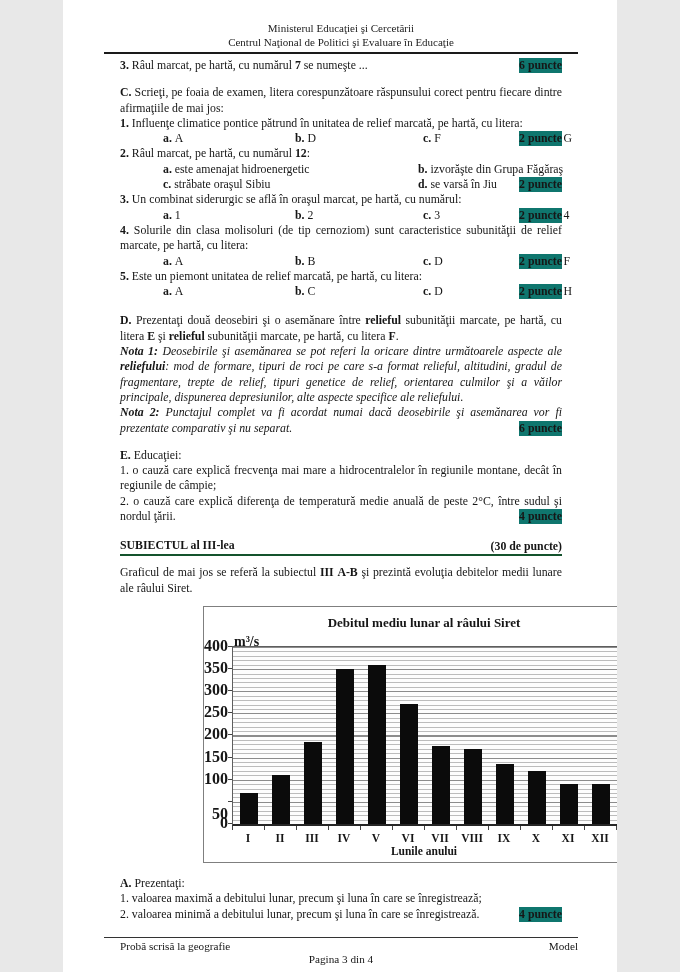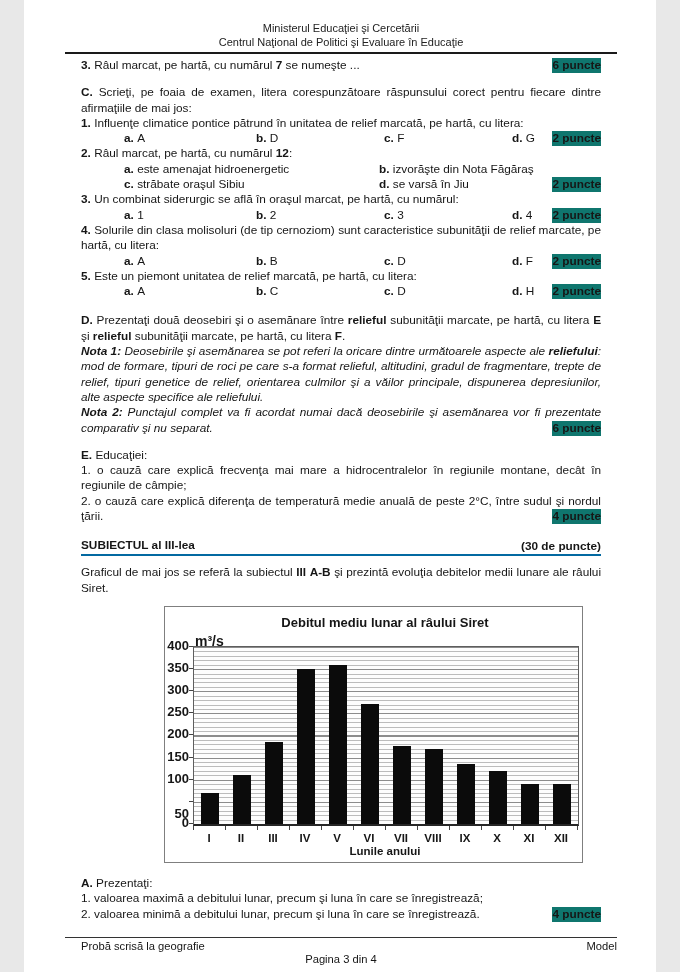--- a/index.html
+++ b/index.html
@@ -1,23 +1,23 @@
 <!DOCTYPE html>
 <html><head>
 <meta charset="utf-8">
 <style>
   html,body{margin:0;padding:0;background:#e8e8e8;}
   .page{
     position:relative;
-    width:632px;height:972px;
+    width:554px;height:972px;
     margin:0 auto;
     background:#ffffff;
     box-sizing:border-box;
     padding:22px 55px 16px 57px;
-    font-family:Liberation Sans, sans-serif;
+    font-family:Liberation Serif, serif;
     font-size:11.8px;line-height:15.3px;
     color:#161616;
     overflow:hidden;
   }
   .b{font-weight:bold}
   .i{font-style:italic}
   .rel{position:relative}
   .just{text-align:justify}
   p{margin:0}
   .pts{position:absolute;right:0;bottom:0;font-weight:bold;white-space:nowrap;background:#0f766e}
@@ -30,21 +30,21 @@
   .optrow{position:relative;height:15.3px}
   .opt{position:absolute;white-space:nowrap}
   .oa{left:43px}.ob{left:175px}.oc{left:303px}.od{left:431px}
   .ca{left:43px}.cb{left:298px}
 
   .mt12{margin-top:12px}
   .mt14{margin-top:14px}
 
   .subject-row{
     position:relative;margin-top:14px;
-    border-bottom:2px solid #0369a1;
+    border-bottom:2px solid #14532d;
     font-weight:bold;height:16px;line-height:14px;
   }
   .subject-row .spts{position:absolute;right:0;bottom:1px;font-weight:bold}
 
   
   .chart-box{
     position:relative;
     width:417px;height:255px;
     margin:10px 0 0 83px;
     border:1px solid #7f7f7f;
@@ -61,21 +61,21 @@
   .plot{
     position:absolute;left:28px;top:39px;width:384px;height:177px;
     box-sizing:content-box;
     border:1px solid #5e5e5e;border-bottom:2px solid #262626;
     background-color:#fdfdfd;
     background-image:
       repeating-linear-gradient(to bottom,#8c8c8c 0,#8c8c8c 1px,transparent 1px,transparent 22.125px),
       repeating-linear-gradient(to bottom,#bcbcbc 0,#bcbcbc 1px,transparent 1px,transparent 4.425px);
   }
   .bar{position:absolute;bottom:0;width:18px;background:#0b0b0b}
-  .ylab{position:absolute;left:0;width:24px;text-align:right;font-weight:bold;font-size:13px;line-height:14px}
+  .ylab{position:absolute;left:0;width:24px;text-align:right;font-weight:bold;font-size:16px;line-height:14px}
   .xlab{position:absolute;width:32px;text-align:center;font-weight:bold;font-size:11.5px;line-height:12px}
   .ytick{position:absolute;height:1px;width:4px;background:#444}
   .xtick{position:absolute;width:1px;height:4px;background:#444}
   .chart-xtitle{
     position:absolute;top:238px;left:28px;width:384px;
     text-align:center;font-weight:bold;font-size:11.5px;line-height:12px;
   }
 
   .footer{position:absolute;left:57px;right:55px;bottom:6px;font-size:11.2px;line-height:13px}
   .footer-rule{border-top:1.5px solid #333;margin:0 -16px;padding-top:2px}
@@ -101,21 +101,21 @@
     <span class="opt oa"><span class="b">a. </span><span>A</span></span>
     <span class="opt ob"><span class="b">b. </span><span>D</span></span>
     <span class="opt oc"><span class="b">c. </span><span>F</span></span>
     <span class="opt od"><span class="b">d. </span><span>G</span></span>
     <span class="pts">2 puncte</span>
   </div>
 
   <p><span class="b">2. </span><span>Râul marcat, pe hartă, cu numărul </span><span class="b">12</span><span>:</span></p>
   <div class="optrow">
     <span class="opt ca"><span class="b">a. </span><span>este amenajat hidroenergetic</span></span>
-    <span class="opt cb"><span class="b">b. </span><span>izvorăşte din Nota Făgăraş</span></span>
+    <span class="opt cb"><span class="b">b. </span><span>izvorăşte din Grupa Făgăraş</span></span>
   </div>
   <div class="optrow">
     <span class="opt ca"><span class="b">c. </span><span>străbate oraşul Sibiu</span></span>
     <span class="opt cb"><span class="b">d. </span><span>se varsă în Jiu</span></span>
     <span class="pts">2 puncte</span>
   </div>
 
   <p><span class="b">3. </span><span>Un combinat siderurgic se află în oraşul marcat, pe hartă, cu numărul:</span></p>
   <div class="optrow">
     <span class="opt oa"><span class="b">a. </span><span>1</span></span>

